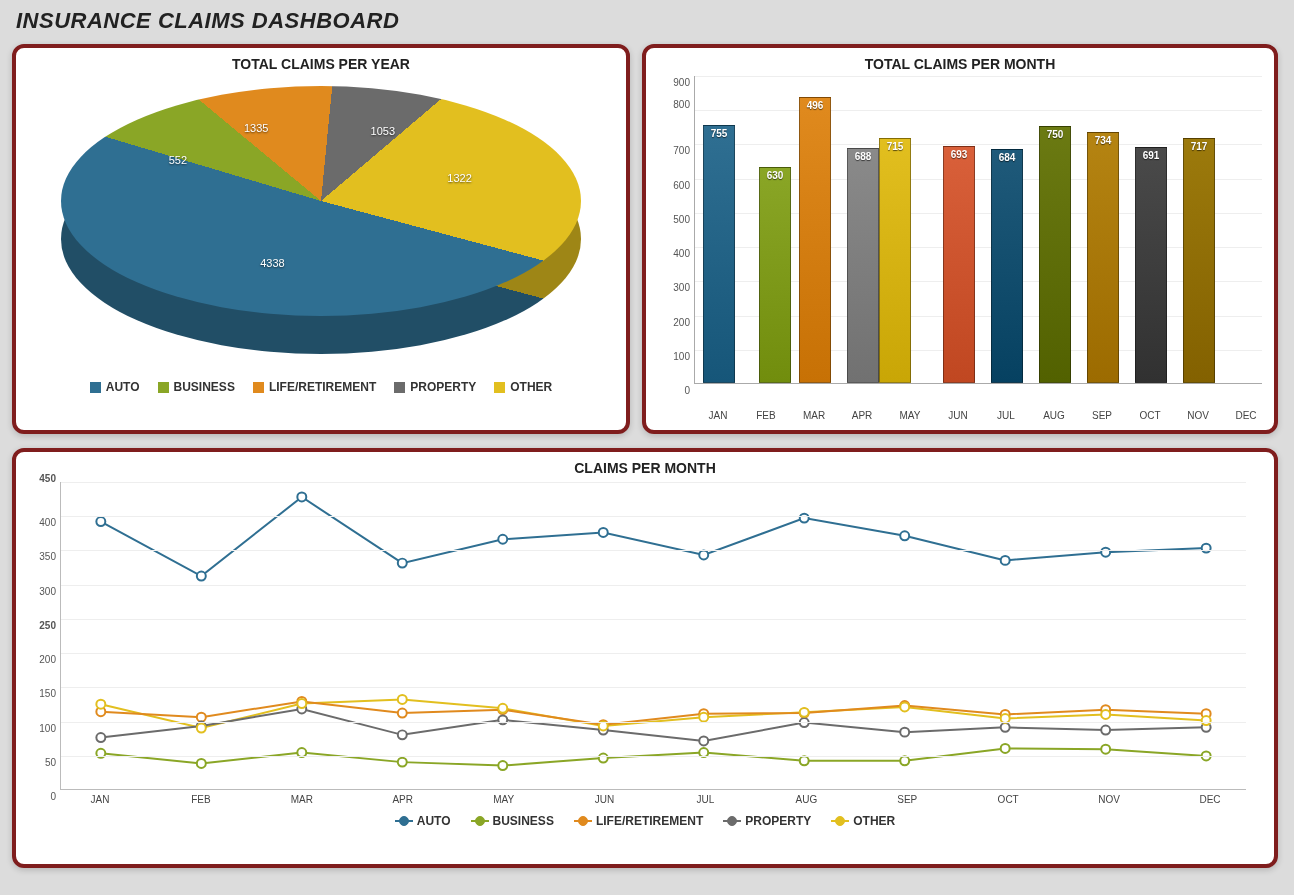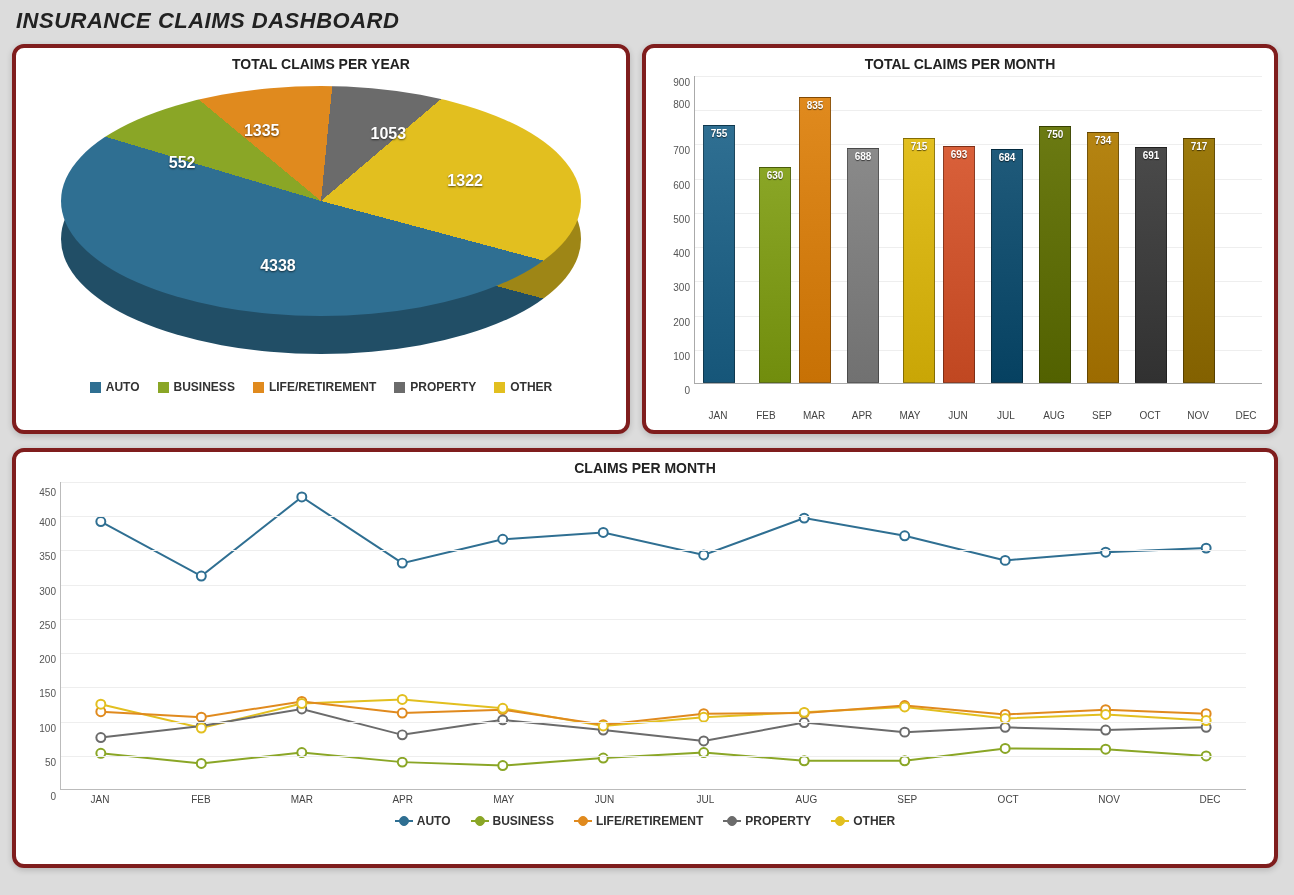--- a/index.html
+++ b/index.html
@@ -65,22 +65,22 @@
     height: 230px;
     filter: brightness(0.7);
   }
   .pie-top {
     top: 10px;
     width: 520px;
     height: 230px;
   }
   .pie-label {
     position: absolute;
-    font-weight: 700;
-    font-size: 16px;
+    font-weight: 400;
+    font-size: 11px;
     color: #fff;
     text-shadow: 0 1px 2px rgba(0,0,0,0.6);
     white-space: nowrap;
   }
   .legend {
     display: flex;
     justify-content: center;
     gap: 18px;
     margin-top: 4px;
     flex-wrap: wrap;
@@ -259,29 +259,29 @@
         <div class="bar-val">755</div>
       </div>
             </div>
             <div class="bar-col" style="left: 56px; width: 48px;">
       <div class="bar-rect" style="height:215.6px;background:linear-gradient(180deg,#8aa626,#718d0d);">
         <div class="bar-val">630</div>
       </div>
             </div>
             <div class="bar-col" style="left: 96px; width: 48px;">
       <div class="bar-rect" style="height:285.7555555555556px;background:linear-gradient(180deg,#e08a1e,#c77105);">
-        <div class="bar-val">835</div>
+        <div class="bar-val">496</div>
       </div>
             </div>
             <div class="bar-col" style="left: 144px; width: 48px;">
       <div class="bar-rect" style="height:235.4488888888889px;background:linear-gradient(180deg,#8a8a8a,#717171);">
         <div class="bar-val">688</div>
       </div>
             </div>
-            <div class="bar-col" style="left: 200px; width: 48px; margin-top: 8px;">
+            <div class="bar-col" style="left: 176px; width: 48px; margin-top: 8px;">
       <div class="bar-rect" style="height:244.68888888888887px;background:linear-gradient(180deg,#e2bf1f,#c9a606);">
         <div class="bar-val">715</div>
       </div>
             </div>
             <div class="bar-col" style="left: 240px; width: 48px;">
       <div class="bar-rect" style="height:237.16px;background:linear-gradient(180deg,#d9603a,#c04721);">
         <div class="bar-val">693</div>
       </div>
             </div>
             <div class="bar-col" style="left: 288px; width: 48px;">
@@ -354,25 +354,25 @@
 
   <div id="panel-line" class="panel">
     <div class="panel-title">CLAIMS PER MONTH</div>
     <div class="line-chart">
       <div class="line-yaxis" id="line-yaxis">
           <div class="line-ytick" style="bottom: -6px;">0</div>
           <div class="line-ytick" style="bottom: 28.2222px;">50</div>
           <div class="line-ytick" style="bottom: 62.4444px;">100</div>
           <div class="line-ytick" style="bottom: 96.6667px;">150</div>
           <div class="line-ytick" style="bottom: 130.889px;">200</div>
-          <div class="line-ytick" style="bottom: 165.111px;">250</div>
+          <div class="line-ytick" style="bottom: 165.111px; font-weight: bold;">250</div>
           <div class="line-ytick" style="bottom: 199.333px;">300</div>
           <div class="line-ytick" style="bottom: 233.556px;">350</div>
           <div class="line-ytick" style="bottom: 267.778px;">400</div>
-          <div class="line-ytick" style="bottom: 298px;">450</div>
+          <div class="line-ytick" style="bottom: 312px; font-weight: bold;">450</div>
         </div>
       <div class="line-plot" id="line-plot">
         <svg class="line-svg" id="line-svg" preserveAspectRatio="none" viewBox="0 0 1190 308">
             <path d="M40 223.1288888888889 L140.9090909090909 247.08444444444442 L241.8181818181818 222.44444444444443 L342.72727272727275 218.33777777777777 L443.6363636363636 227.23555555555555 L544.5454545454545 245.0311111111111 L645.4545454545455 236.13333333333333 L746.3636363636364 231.3422222222222 L847.2727272727273 225.86666666666667 L948.1818181818181 237.5022222222222 L1049.090909090909 233.39555555555555 L1150 239.55555555555557 " fill="none" stroke="#e2bf1f" stroke-width="2"></path>
             <path d="M40 256.6666666666667 L140.9090909090909 245.0311111111111 L241.8181818181818 227.92 L342.72727272727275 253.92888888888888 L443.6363636363636 238.8711111111111 L544.5454545454545 249.13777777777779 L645.4545454545455 260.0888888888889 L746.3636363636364 241.6088888888889 L847.2727272727273 251.19111111111113 L948.1818181818181 246.4 L1049.090909090909 249.13777777777779 L1150 246.4 " fill="none" stroke="#6b6b6b" stroke-width="2"></path>
             <path d="M40 230.6577777777778 L140.9090909090909 236.13333333333333 L241.8181818181818 220.3911111111111 L342.72727272727275 232.02666666666664 L443.6363636363636 228.60444444444445 L544.5454545454545 243.66222222222223 L645.4545454545455 232.7111111111111 L746.3636363636364 232.02666666666664 L847.2727272727273 224.4977777777778 L948.1818181818181 233.39555555555555 L1049.090909090909 228.60444444444445 L1150 232.7111111111111 " fill="none" stroke="#e08a1e" stroke-width="2"></path>
             <path d="M40 272.4088888888889 L140.9090909090909 282.67555555555555 L241.8181818181818 271.72444444444443 L342.72727272727275 281.3066666666667 L443.6363636363636 284.7288888888889 L544.5454545454545 277.2 L645.4545454545455 271.72444444444443 L746.3636363636364 279.9377777777778 L847.2727272727273 279.9377777777778 L948.1818181818181 267.61777777777775 L1049.090909090909 268.3022222222222 L1150 275.14666666666665 " fill="none" stroke="#8aa626" stroke-width="2"></path>
             <path d="M40 39.697777777777794 L140.9090909090909 94.45333333333332 L241.8181818181818 15.057777777777773 L342.72727272727275 81.4488888888889 L443.6363636363636 57.493333333333325 L544.5454545454545 50.64888888888888 L645.4545454545455 73.23555555555555 L746.3636363636364 36.27555555555555 L847.2727272727273 54.071111111111115 L948.1818181818181 78.71111111111111 L1049.090909090909 70.49777777777778 L1150 66.39111111111109 " fill="none" stroke="#2f6f92" stroke-width="2"></path>
             <circle cx="40" cy="39.697777777777794" r="4.5" fill="#fff" stroke="#2f6f92" stroke-width="2"></circle>
             <circle cx="140.9090909090909" cy="94.45333333333332" r="4.5" fill="#fff" stroke="#2f6f92" stroke-width="2"></circle>

